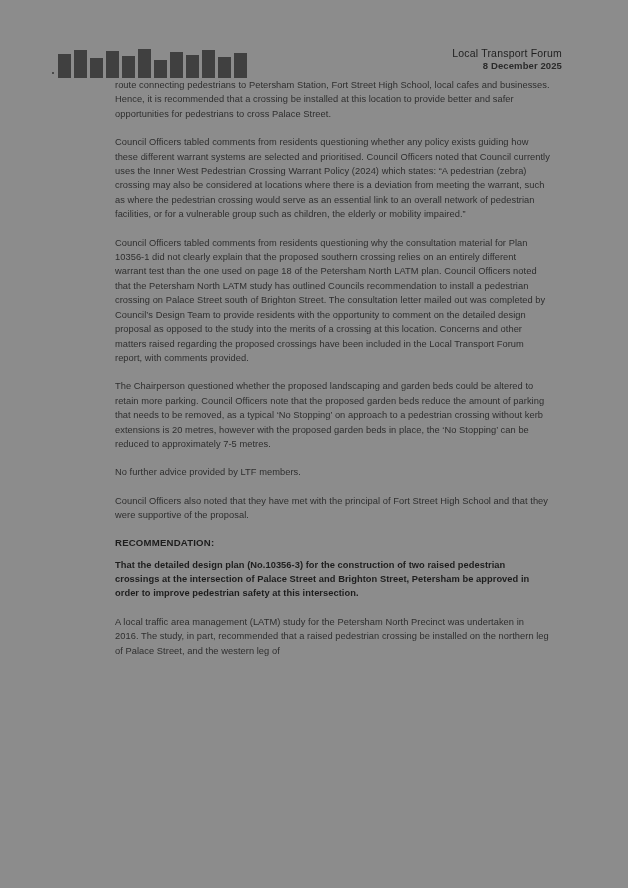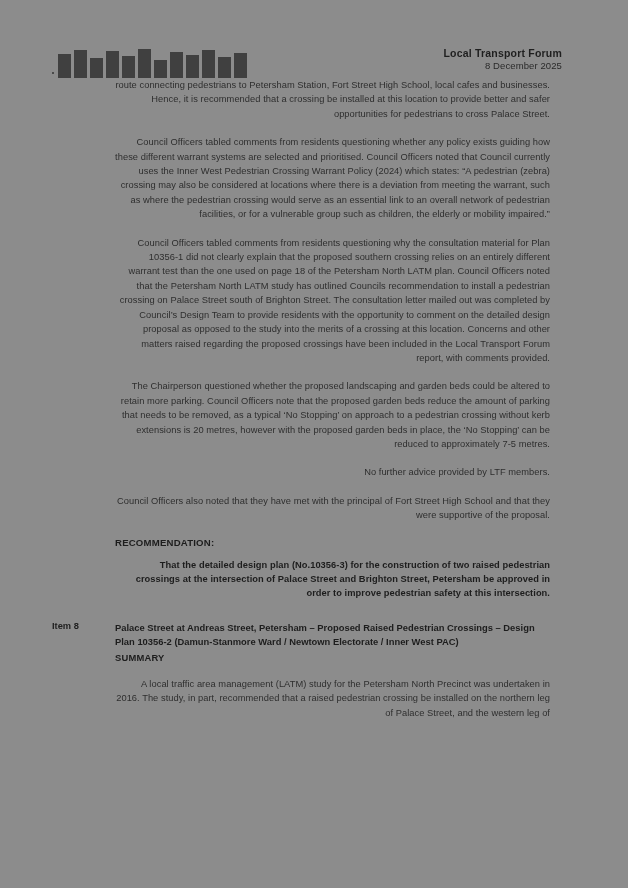--- a/index.html
+++ b/index.html
@@ -58,28 +58,28 @@
   .logo .b12 { height: 25px; }
   .header-right {
     position: absolute;
     right: 66px;
     top: 24px;
     text-align: right;
     line-height: 1.35;
   }
   .header-right .title {
     font-size: 10.5px;
-    font-weight: bold;
+    font-weight: normal;
     color: #1f1f1f;
     letter-spacing: 0.2px;
     padding-left: 34px;
   }
   .header-right .date {
     font-size: 9.5px;
-    font-weight: normal;
+    font-weight: bold;
     color: #2a2a2a;
     letter-spacing: 0.1px;
   }
   .dot {
     position: absolute;
     left: 52px;
     top: 72px;
     width: 2px;
     height: 2px;
     background: #4a4a4a;
@@ -90,21 +90,21 @@
     left: 0;
     top: 78px;
     width: 628px;
   }
   p.para {
     margin: 0 8px 14px 0;
     padding: 0;
     font-size: 9.3px;
     line-height: 1.55;
     color: #2e2e2e;
-    text-align: right;
+    text-align: left;
     letter-spacing: 0.05px;
     width: 435px;
     margin-left: 115px;
   }
   p.para.bold {
     font-weight: bold;
     color: #1d1d1d;
   }
   p.rec-head {
     margin: 0 0 10px 16px;
@@ -179,22 +179,17 @@
     <p class="para">route connecting pedestrians to Petersham Station, Fort Street High School, local cafes and businesses. Hence, it is recommended that a crossing be installed at this location to provide better and safer opportunities for pedestrians to cross Palace Street.</p>
     <p class="para">Council Officers tabled comments from residents questioning whether any policy exists guiding how these different warrant systems are selected and prioritised. Council Officers noted that Council currently uses the Inner West Pedestrian Crossing Warrant Policy (2024) which states: “A pedestrian (zebra) crossing may also be considered at locations where there is a deviation from meeting the warrant, such as where the pedestrian crossing would serve as an essential link to an overall network of pedestrian facilities, or for a vulnerable group such as children, the elderly or mobility impaired.”</p>
     <p class="para">Council Officers tabled comments from residents questioning why the consultation material for Plan 10356-1 did not clearly explain that the proposed southern crossing relies on an entirely different warrant test than the one used on page 18 of the Petersham North LATM plan. Council Officers noted that the Petersham North LATM study has outlined Councils recommendation to install a pedestrian crossing on Palace Street south of Brighton Street. The consultation letter mailed out was completed by Council’s Design Team to provide residents with the opportunity to comment on the detailed design proposal as opposed to the study into the merits of a crossing at this location. Concerns and other matters raised regarding the proposed crossings have been included in the Local Transport Forum report, with comments provided.</p>
     <p class="para">The Chairperson questioned whether the proposed landscaping and garden beds could be altered to retain more parking. Council Officers note that the proposed garden beds reduce the amount of parking that needs to be removed, as a typical ‘No Stopping’ on approach to a pedestrian crossing without kerb extensions is 20 metres, however with the proposed garden beds in place, the ‘No Stopping’ can be reduced to approximately 7-5 metres.</p>
     <p class="para">No further advice provided by LTF members.</p>
     <p class="para">Council Officers also noted that they have met with the principal of Fort Street High School and that they were supportive of the proposal.</p>
 
     <p class="rec-head">RECOMMENDATION:</p>
     <p class="para bold">That the detailed design plan (No.10356-3) for the construction of two raised pedestrian crossings at the intersection of Palace Street and Brighton Street, Petersham be approved in order to improve pedestrian safety at this intersection.</p>
 
-    <div class="item-block">
-      <div class="item-label">Item 8</div>
-      <div class="item-title">Palace Street at Andreas Street, Petersham – Proposed Raised Pedestrian Crossings – Design Plan 10356-2 (Damun-Stanmore Ward / Newtown Electorate / Inner West PAC)</div>
-      <div class="item-summary">SUMMARY</div>
-    </div>
 
     <p class="para">A local traffic area management (LATM) study for the Petersham North Precinct was undertaken in 2016. The study, in part, recommended that a raised pedestrian crossing be installed on the northern leg of Palace Street, and the western leg of</p>
 
   </div>
 </div>
 
 </body></html>

